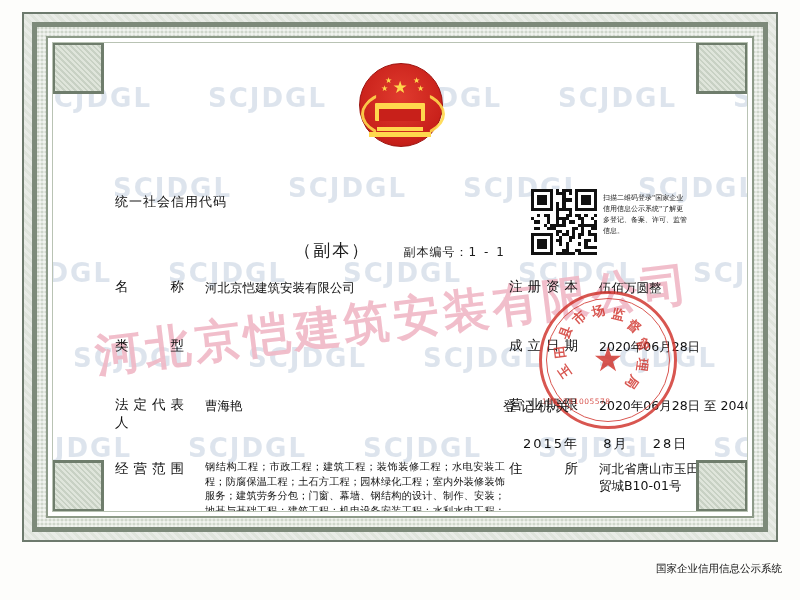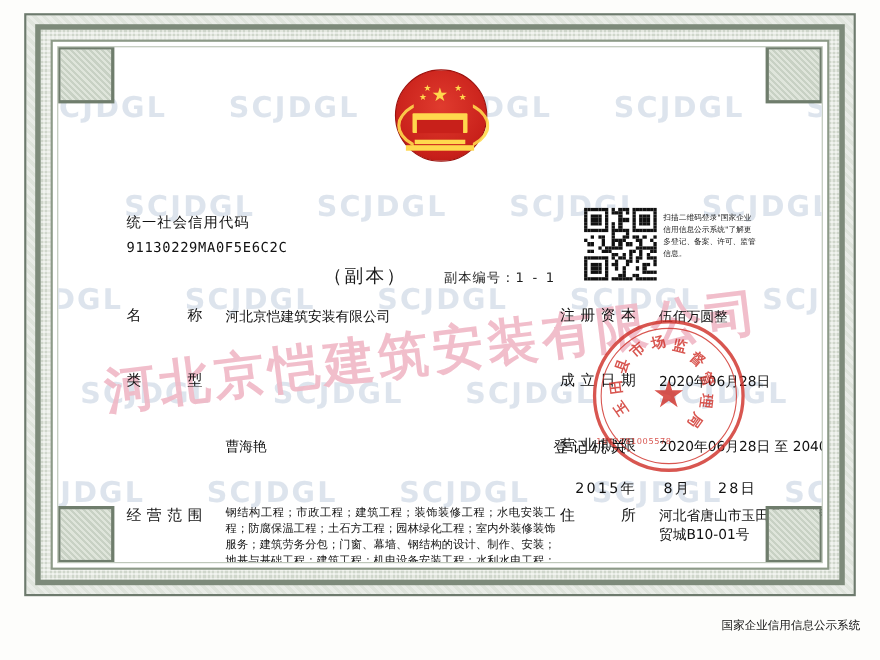--- a/index.html
+++ b/index.html
@@ -259,21 +259,20 @@
             <div class="ministar" style="left:26px;top:14px;">★</div>
             <div class="ministar" style="left:22px;top:22px;">★</div>
             <div class="ministar" style="left:54px;top:14px;">★</div>
             <div class="ministar" style="left:58px;top:22px;">★</div>
             <div class="gate"></div>
             <div class="base2"></div>
             <div class="base"></div>
           </div>
 
           <div class="code-label">统一社会信用代码</div>
-          <div class="code-value">91130229MA0F5E6C2C</div>
 
           <div class="qr" id="qrbox">
               <div class="cell" style="left: 25.1429px; top: 0px; width: 3.14286px; height: 3.14286px;"></div>
               <div class="cell" style="left: 31.4286px; top: 0px; width: 3.14286px; height: 3.14286px;"></div>
               <div class="cell" style="left: 34.5714px; top: 0px; width: 3.14286px; height: 3.14286px;"></div>
               <div class="cell" style="left: 37.7143px; top: 0px; width: 3.14286px; height: 3.14286px;"></div>
               <div class="cell" style="left: 25.1429px; top: 3.14286px; width: 3.14286px; height: 3.14286px;"></div>
               <div class="cell" style="left: 28.2857px; top: 3.14286px; width: 3.14286px; height: 3.14286px;"></div>
               <div class="cell" style="left: 31.4286px; top: 3.14286px; width: 3.14286px; height: 3.14286px;"></div>
               <div class="cell" style="left: 37.7143px; top: 3.14286px; width: 3.14286px; height: 3.14286px;"></div>
@@ -509,20 +508,21 @@
               <div class="val val-r" style="top:1px">伍佰万圆整</div>
             </div>
 
             <div class="row">
               <div class="lbl lbl-l" style="top:33px">类　　型</div>
               <div class="lbl lbl-r" style="top:33px">成立日期</div>
               <div class="val val-r" style="top:34px">2020年06月28日</div>
             </div>
 
             <div class="row">
+              <div class="lbl lbl-l" style="top:66px">法定代表人</div>
               <div class="val val-l" style="top:67px">曹海艳</div>
               <div class="lbl lbl-r" style="top:66px">营业期限</div>
               <div class="val val-r" style="top:67px;width:230px">2020年06月28日 至 2040年06月27日</div>
             </div>
 
             <div class="row">
               <div class="lbl lbl-l" style="top:104px">经营范围</div>
               <div class="scope-val" style="top:104px">钢结构工程；市政工程；建筑工程；装饰装修工程；水电安装工程；防腐保温工程；土石方工程；园林绿化工程；室内外装修装饰服务；建筑劳务分包；门窗、幕墙、钢结构的设计、制作、安装；地基与基础工程；建筑工程；机电设备安装工程；水利水电工程；公路工程；市政道路照明工程；建筑机械设备安装、租赁；企业管理咨询及技术研发；五金电料、劳保用品(特殊劳保用品除外)、钢材、建材(石灰及国家限制或禁止经营的产品除外)销售。(依法须经批准的项目，经相关部门批准后方可开展经营活动)</div>
               <div class="lbl lbl-r" style="top:104px">住　　所</div>
               <div class="val val-r" style="top:104px;width:210px">河北省唐山市玉田县鸦鸿桥镇国际商贸城B10-01号</div>

